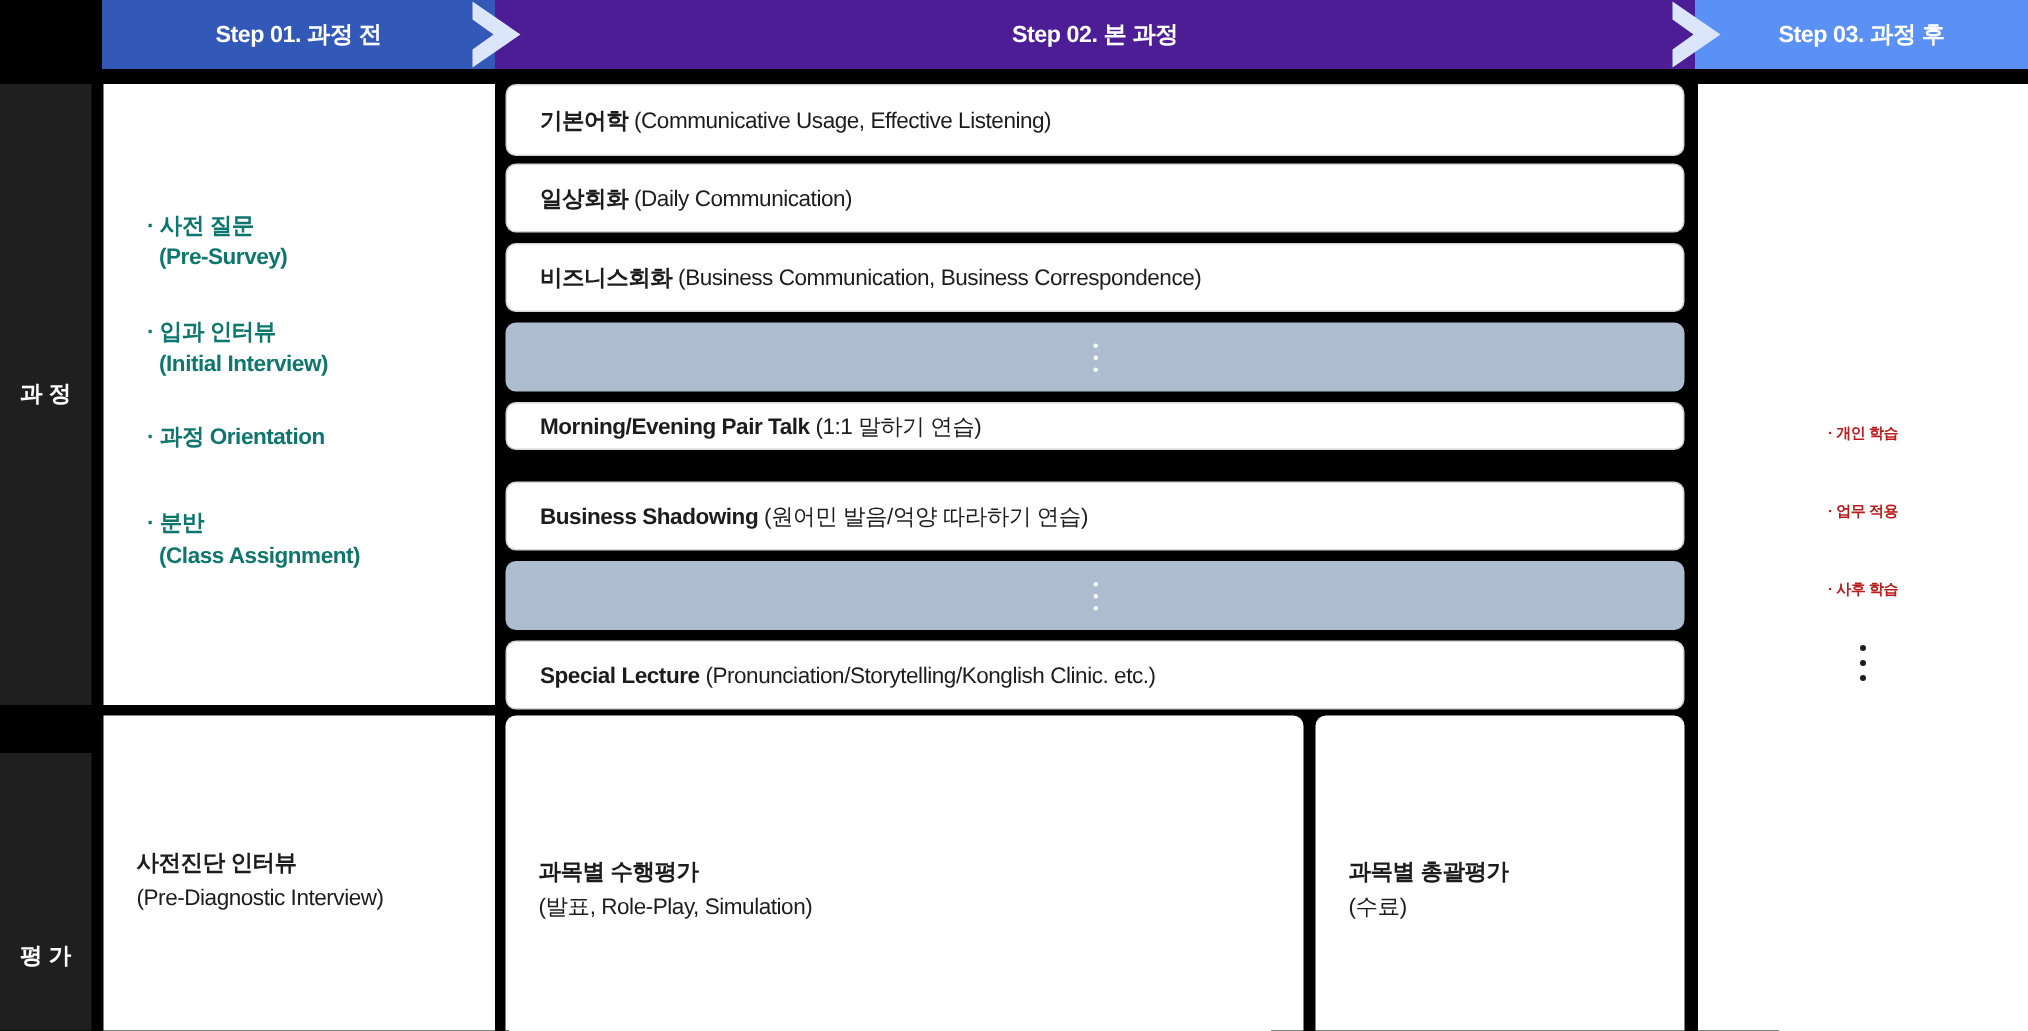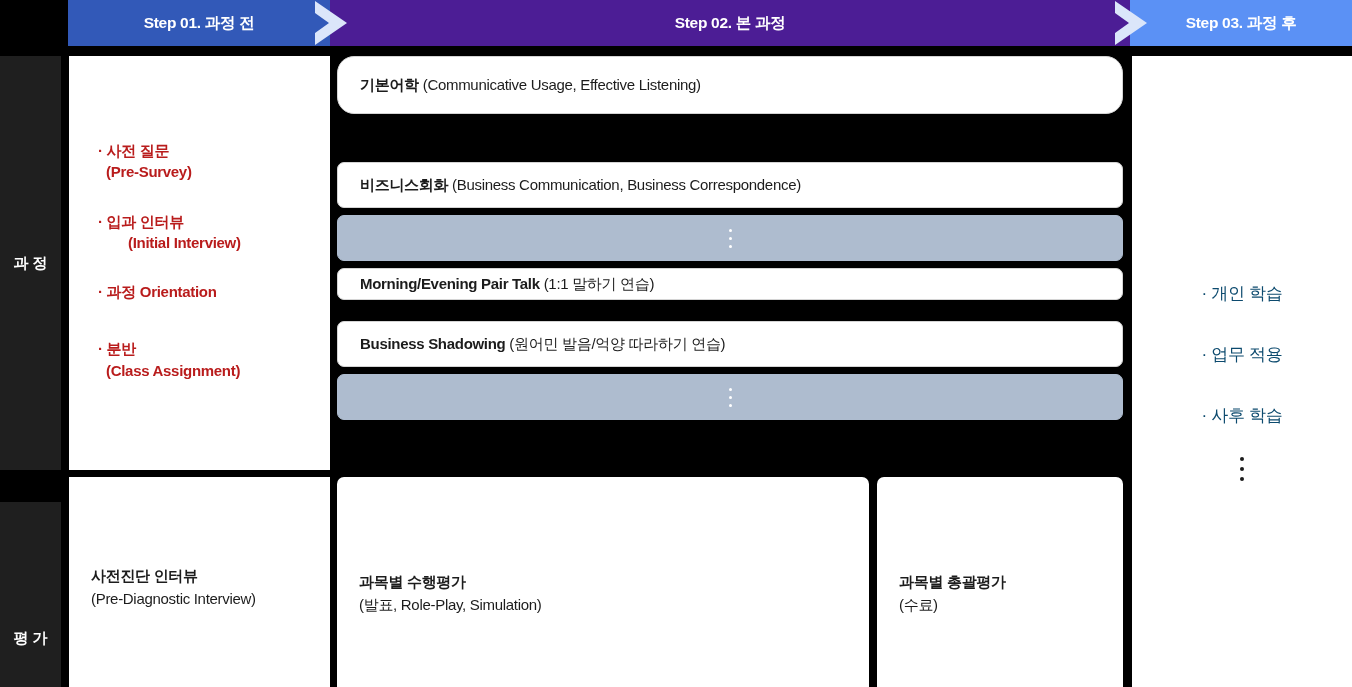--- a/index.html
+++ b/index.html
@@ -41,24 +41,24 @@
   .col{position:absolute;background:#ffffff;}
 
   
   .col-s1-course{left:69px;top:56px;width:261px;height:414px;}
   .s1-list{
     position:absolute;left:29px;top:84px;right:10px;
   }
   .s1-item{margin-bottom:28px;}
   .s1-item:last-child{margin-bottom:0;margin-top:36px;}
   .s1-line{
-    font-size:15px;font-weight:bold;line-height:1.42;color:#b91c1c;
+    font-size:15px;font-weight:bold;line-height:1.42;color:#0f766e;
     letter-spacing:-0.3px;white-space:nowrap;
   }
-  .s1-line.sub{padding-left:8px;margin-left:22px;}
+  .s1-line.sub{padding-left:8px;}
   .s1-line.sub0{padding-left:8px;}
 
   
   .col-s1-eval{left:69px;top:477px;width:261px;height:215px;}
   .eval-text{position:absolute;left:22px;bottom:82px;}
   .eval-title{font-size:15px;font-weight:bold;line-height:1.5;letter-spacing:-0.3px;white-space:nowrap;margin-top:23px;}
   .eval-sub{font-size:15px;font-weight:normal;line-height:1.5;letter-spacing:-0.3px;white-space:nowrap;}
 
   
   .cards{position:absolute;left:337px;top:56px;width:786px;height:414px;}
@@ -84,22 +84,22 @@
     border-radius:7px 7px 0 0;
   }
   .ecard1{left:0;width:532px;}
   .ecard2{left:540px;width:246px;}
   .ecard .eval-text{left:22px;bottom:76px;}
 
   
   .col-s3{left:1132px;top:56px;width:220px;height:636px;}
   .s3-list{position:absolute;left:0;right:0;top:226px;text-align:center;}
   .s3-item{
-    font-size:17px;font-weight:normal;letter-spacing:-0.3px;
-    margin-bottom:38px;white-space:nowrap;color:#0c4a6e;
+    font-size:10px;font-weight:bold;letter-spacing:-0.3px;
+    margin-bottom:38px;white-space:nowrap;color:#b91c1c;
   }
   .s3-dots{display:flex;flex-direction:column;gap:6px;align-items:center;margin-top:-8px;}
   .s3-dots i{display:block;width:4px;height:4px;background:#1c1c1c;border-radius:50%;}
 </style>
 </head>
 <body>
 
 <div class="steps">
 
   <div class="step step1">
@@ -161,27 +161,33 @@
 
 <div class="col col-s1-eval">
   <div class="eval-text">
     <div class="eval-title">사전진단 인터뷰</div>
     <div class="eval-sub">(Pre-Diagnostic Interview)</div>
   </div>
 </div>
 
 <div class="cards">
 
-  <div class="card" style="top:0;height:58px;border-radius:17px;">
+  <div class="card" style="top:0;height:48px;">
     <div class="ctext">
       <b>기본어학</b>
       <span>(Communicative Usage, Effective Listening)</span>
     </div>
   </div>
 
+  <div class="card" style="top:53px;height:46px;">
+    <div class="ctext">
+      <b>일상회화</b>
+      <span>(Daily Communication)</span>
+    </div>
+  </div>
 
   <div class="card" style="top:106px;height:46px;">
     <div class="ctext">
       <b>비즈니스회화</b>
       <span>(Business Communication, Business Correspondence)</span>
     </div>
   </div>
 
   <div class="card dots" style="top:159px;height:46px;">
     <div class="dotcol">
@@ -206,20 +212,26 @@
   </div>
 
   <div class="card dots" style="top:318px;height:46px;">
     <div class="dotcol">
         <i></i>
         <i></i>
         <i></i>
       </div>
   </div>
 
+  <div class="card" style="top:371px;height:46px;">
+    <div class="ctext">
+      <b>Special Lecture</b>
+      <span>(Pronunciation/Storytelling/Konglish Clinic. etc.)</span>
+    </div>
+  </div>
 
 </div>
 
 <div class="eval-cards">
 
   <div class="ecard ecard1">
     <div class="eval-text">
       <div class="eval-title">과목별 수행평가</div>
       <div class="eval-sub">(발표, Role-Play, Simulation)</div>
     </div>

